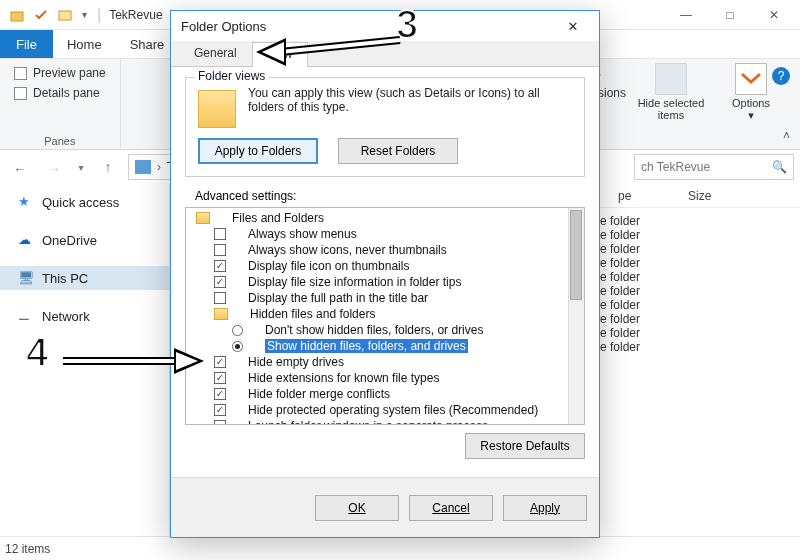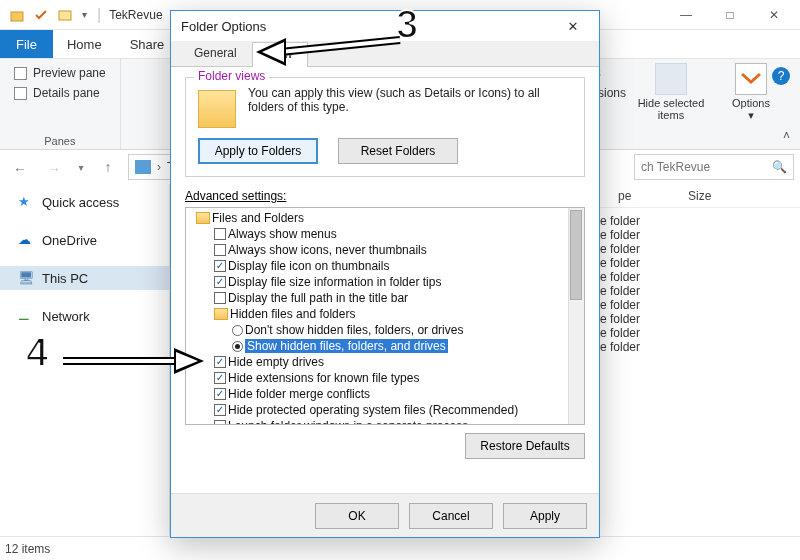--- a/index.html
+++ b/index.html
@@ -52,42 +52,42 @@
 
   
   .dialog { position:absolute; left:170px; top:10px; width:430px; height:528px; background:#fff; border:1px solid #3a8fd6; box-shadow:0 8px 30px rgba(0,0,0,0.25); }
   .dlg-title { height:30px; display:flex; align-items:center; padding:0 10px; font-size:13px; color:#222; }
   .dlg-close { margin-left:auto; width:32px; height:24px; display:flex; align-items:center; justify-content:center; color:#333; }
   .tab-strip { display:flex; height:26px; border-bottom:1px solid #c8c8c8; padding-left:8px; background:#f0f0f0; }
   .dlg-tab { padding:4px 14px; font-size:12px; color:#333; border:1px solid transparent; border-bottom:none; }
   .dlg-tab.active { background:#fff; border-color:#c8c8c8; position:relative; top:1px; }
   .tab-body { padding:10px 14px 6px 14px; }
   .group-box { border:1px solid #d0d0d0; padding:8px 12px 12px 12px; position:relative; margin-bottom:12px; }
-  .group-box .legend { position:absolute; top:-9px; left:8px; background:#fff; padding:0 4px; font-size:12px; color:#a21caf; }
+  .group-box .legend { position:absolute; top:-9px; left:8px; background:#fff; padding:0 4px; font-size:12px; color:#0f172a; }
   .fv-row { display:flex; gap:12px; }
   .fv-ico { width:38px; height:38px; background:linear-gradient(#ffe39b,#f7c65a); border:1px solid #e0b040; margin-top:4px; flex-shrink:0; }
   .fv-text { font-size:12px; color:#222; }
   .fv-btns { display:flex; gap:20px; margin-top:10px; }
   .btn { min-width:120px; height:26px; border:1px solid #adadad; background:#e9e9e9; font-size:12px; display:flex; align-items:center; justify-content:center; padding:0 10px; }
   .btn.accent { border:2px solid #3a8fd6; background:#eaf3fb; }
-  .adv-label { font-size:12px; margin:4px 0 4px 0;text-decoration:underline; }
+  .adv-label { font-size:12px; margin:4px 0 4px 10px; }
   .tree { border:1px solid #b8b8b8; height:218px; overflow:hidden; position:relative; background:#fff; }
   .tree-inner { position:absolute; left:0; top:0; right:16px; padding:2px 4px; }
   .tree-scroll { position:absolute; right:0; top:0; width:16px; bottom:0; background:#f0f0f0; border-left:1px solid #dcdcdc; }
   .tree-thumb { position:absolute; right:2px; top:2px; width:12px; height:90px; background:#c6c6c6; border:1px solid #aaa; }
-  .tree-row { display:flex; align-items:center; gap:2px; font-size:12px; color:#111; height:16px; padding-left:6px; white-space:nowrap; }
+  .tree-row { display:flex; align-items:center; gap:22px; font-size:12px; color:#111; height:16px; padding-left:6px; white-space:nowrap; }
   .tree-row.ind1 { padding-left:24px; }
   .tree-row.ind2 { padding-left:42px; }
   .folder-ico { width:14px; height:12px; background:linear-gradient(#ffe39b,#f7c65a); border:1px solid #d9a93c; }
   .cb { width:12px; height:12px; border:1px solid #666; display:inline-flex; align-items:center; justify-content:center; background:#fff; font-size:10px; color:#1156a0; line-height:1; }
   .rb { width:11px; height:11px; border:1px solid #666; border-radius:50%; display:inline-flex; align-items:center; justify-content:center; background:#fff; }
   .rb .dot { width:5px; height:5px; border-radius:50%; background:#222; }
   .hl { background:#2e7cd6; color:#fff; padding:0 2px; }
   .restore-row { display:flex; justify-content:flex-end; margin-top:8px; }
-  .dlg-footer { height:44px; border-top:1px solid #ddd; background:#f0f0f0; display:flex; align-items:center; justify-content:flex-end; gap:10px; padding:6px 12px; position:absolute; left:0; right:0; bottom:0; }
+  .dlg-footer { height:60px; border-top:1px solid #ddd; background:#f0f0f0; display:flex; align-items:center; justify-content:flex-end; gap:10px; padding:6px 12px; position:absolute; left:0; right:0; bottom:0;text-decoration:underline; }
   .dlg-footer .btn { min-width:84px; height:26px; background:#e9e9e9; }
 
   
   .annot { position:absolute; pointer-events:none; z-index:50; }
   .num { font-family: "Arial Black", sans-serif; font-size:40px; font-weight:900; color:#111; -webkit-text-stroke:2px #fff; }
   .arrow-svg { position:absolute; }
 </style>
 </head>
 <body>
 

